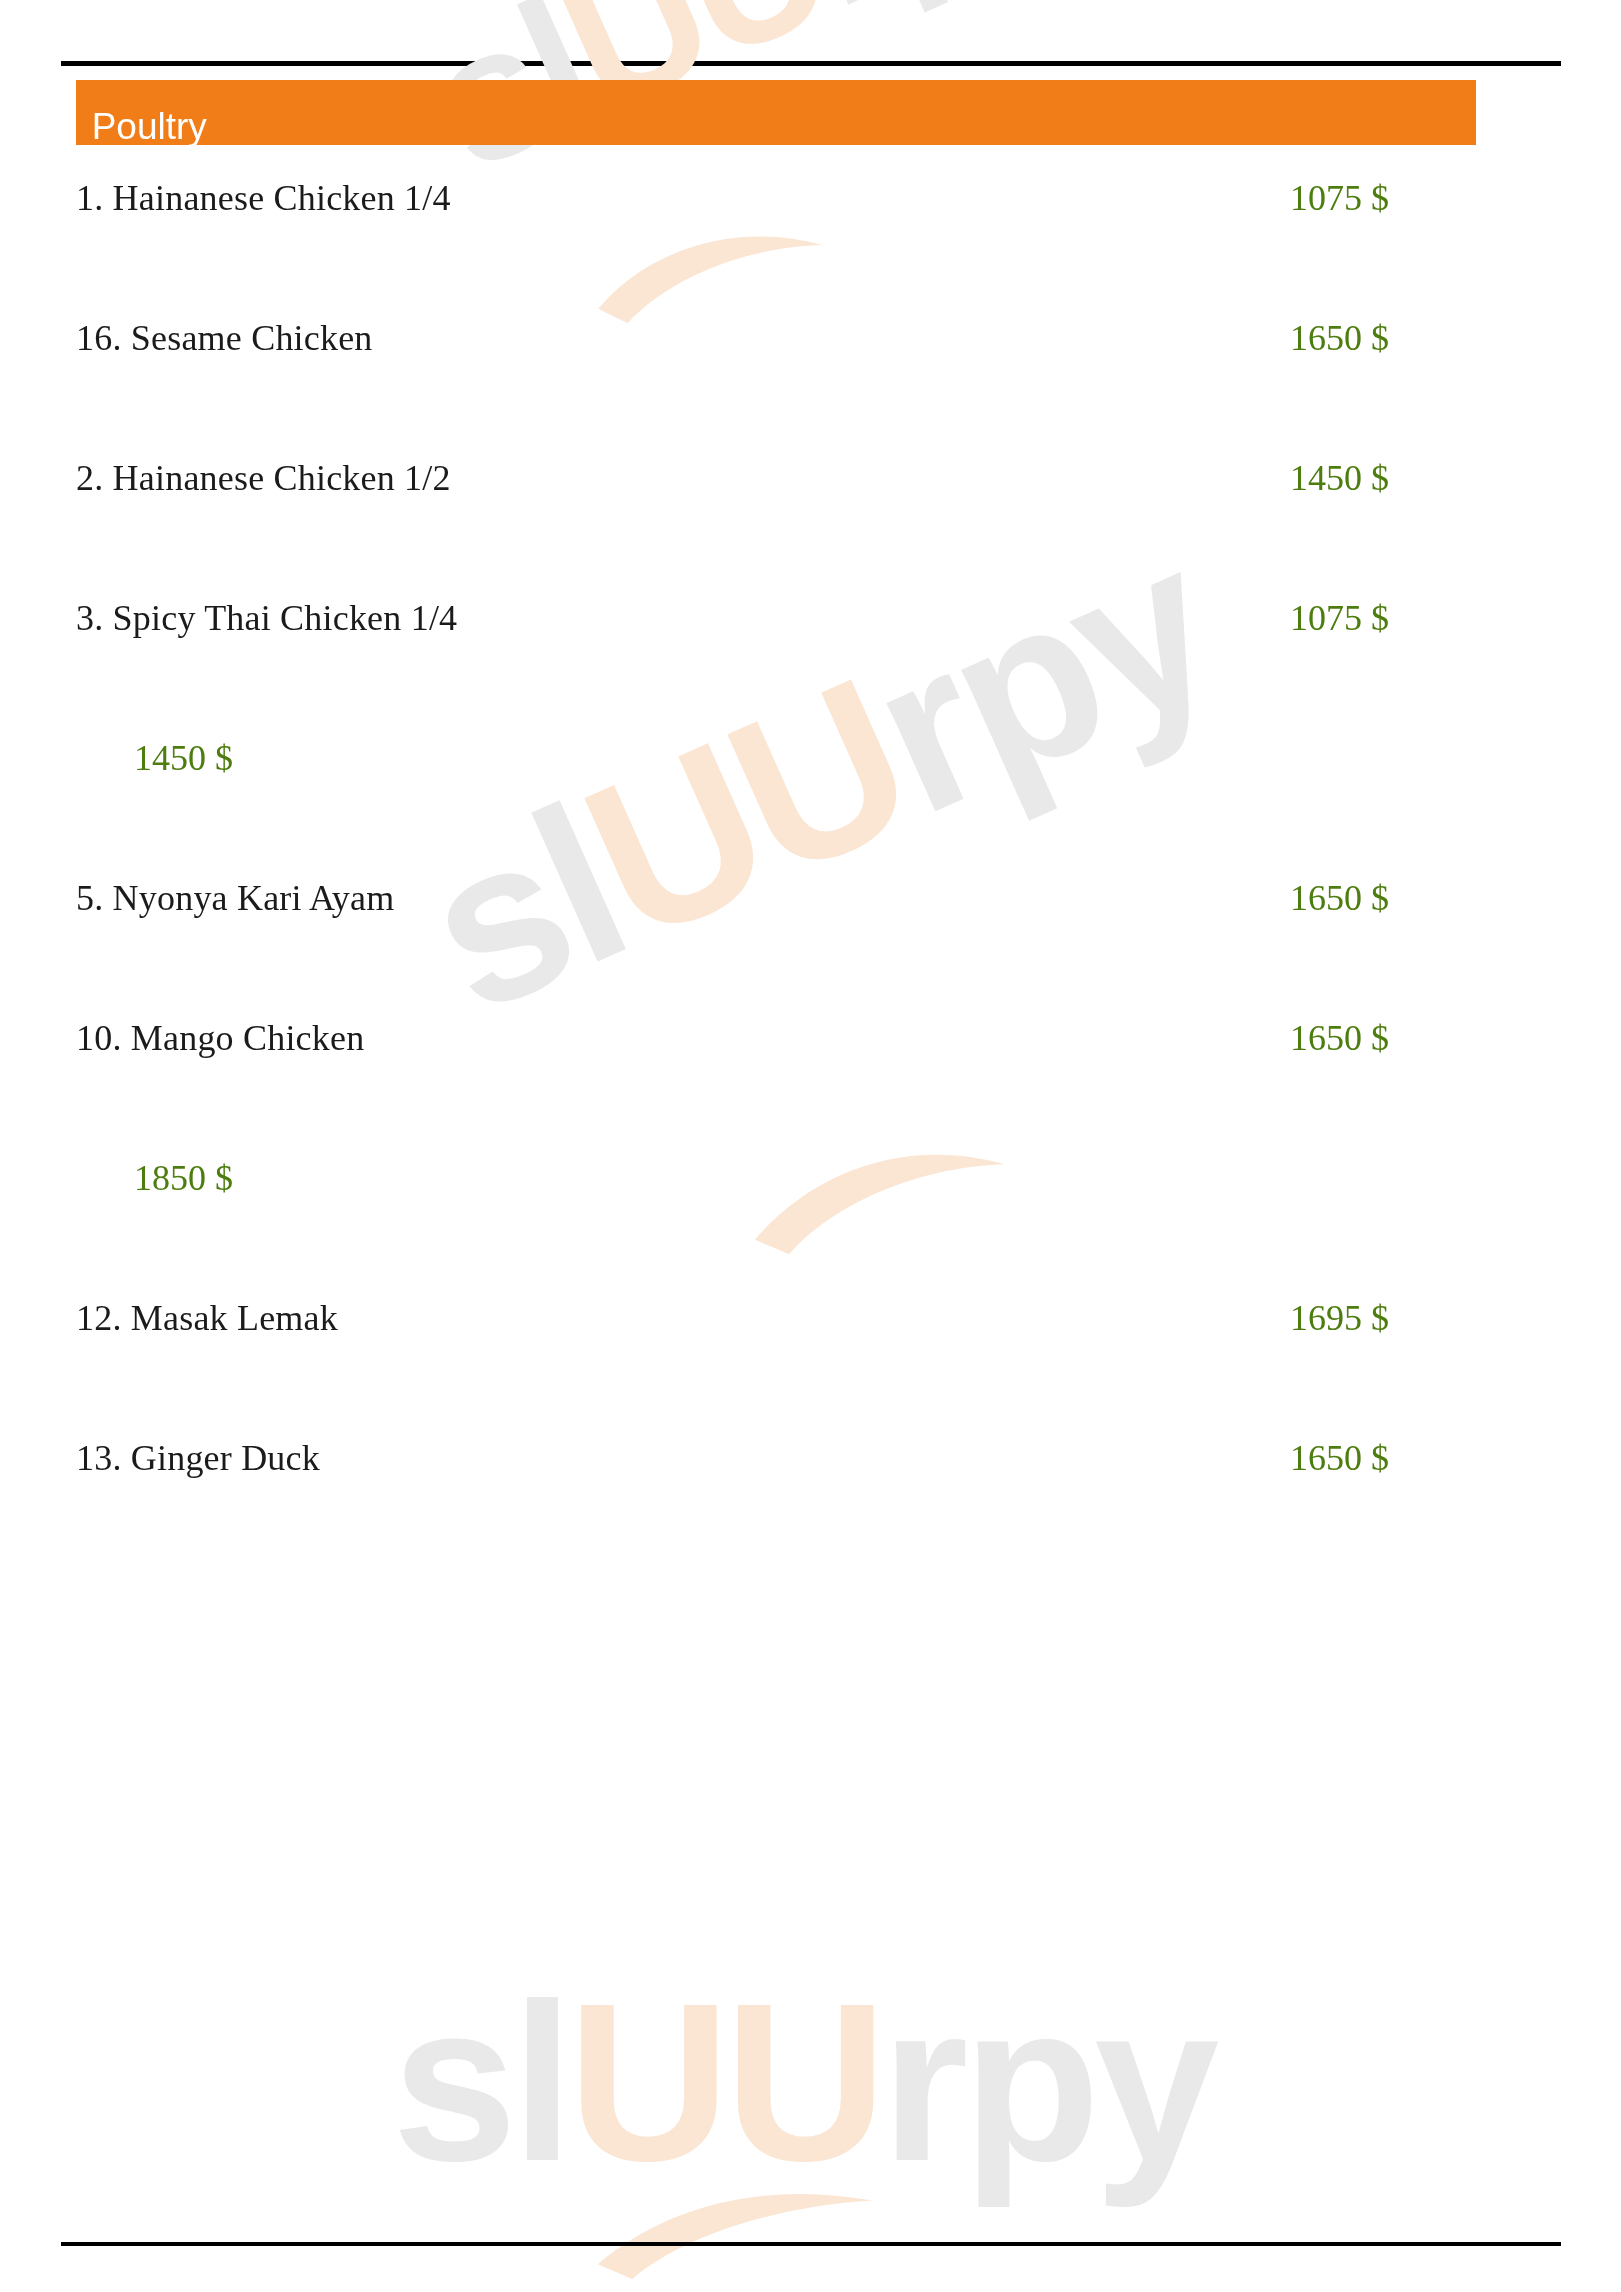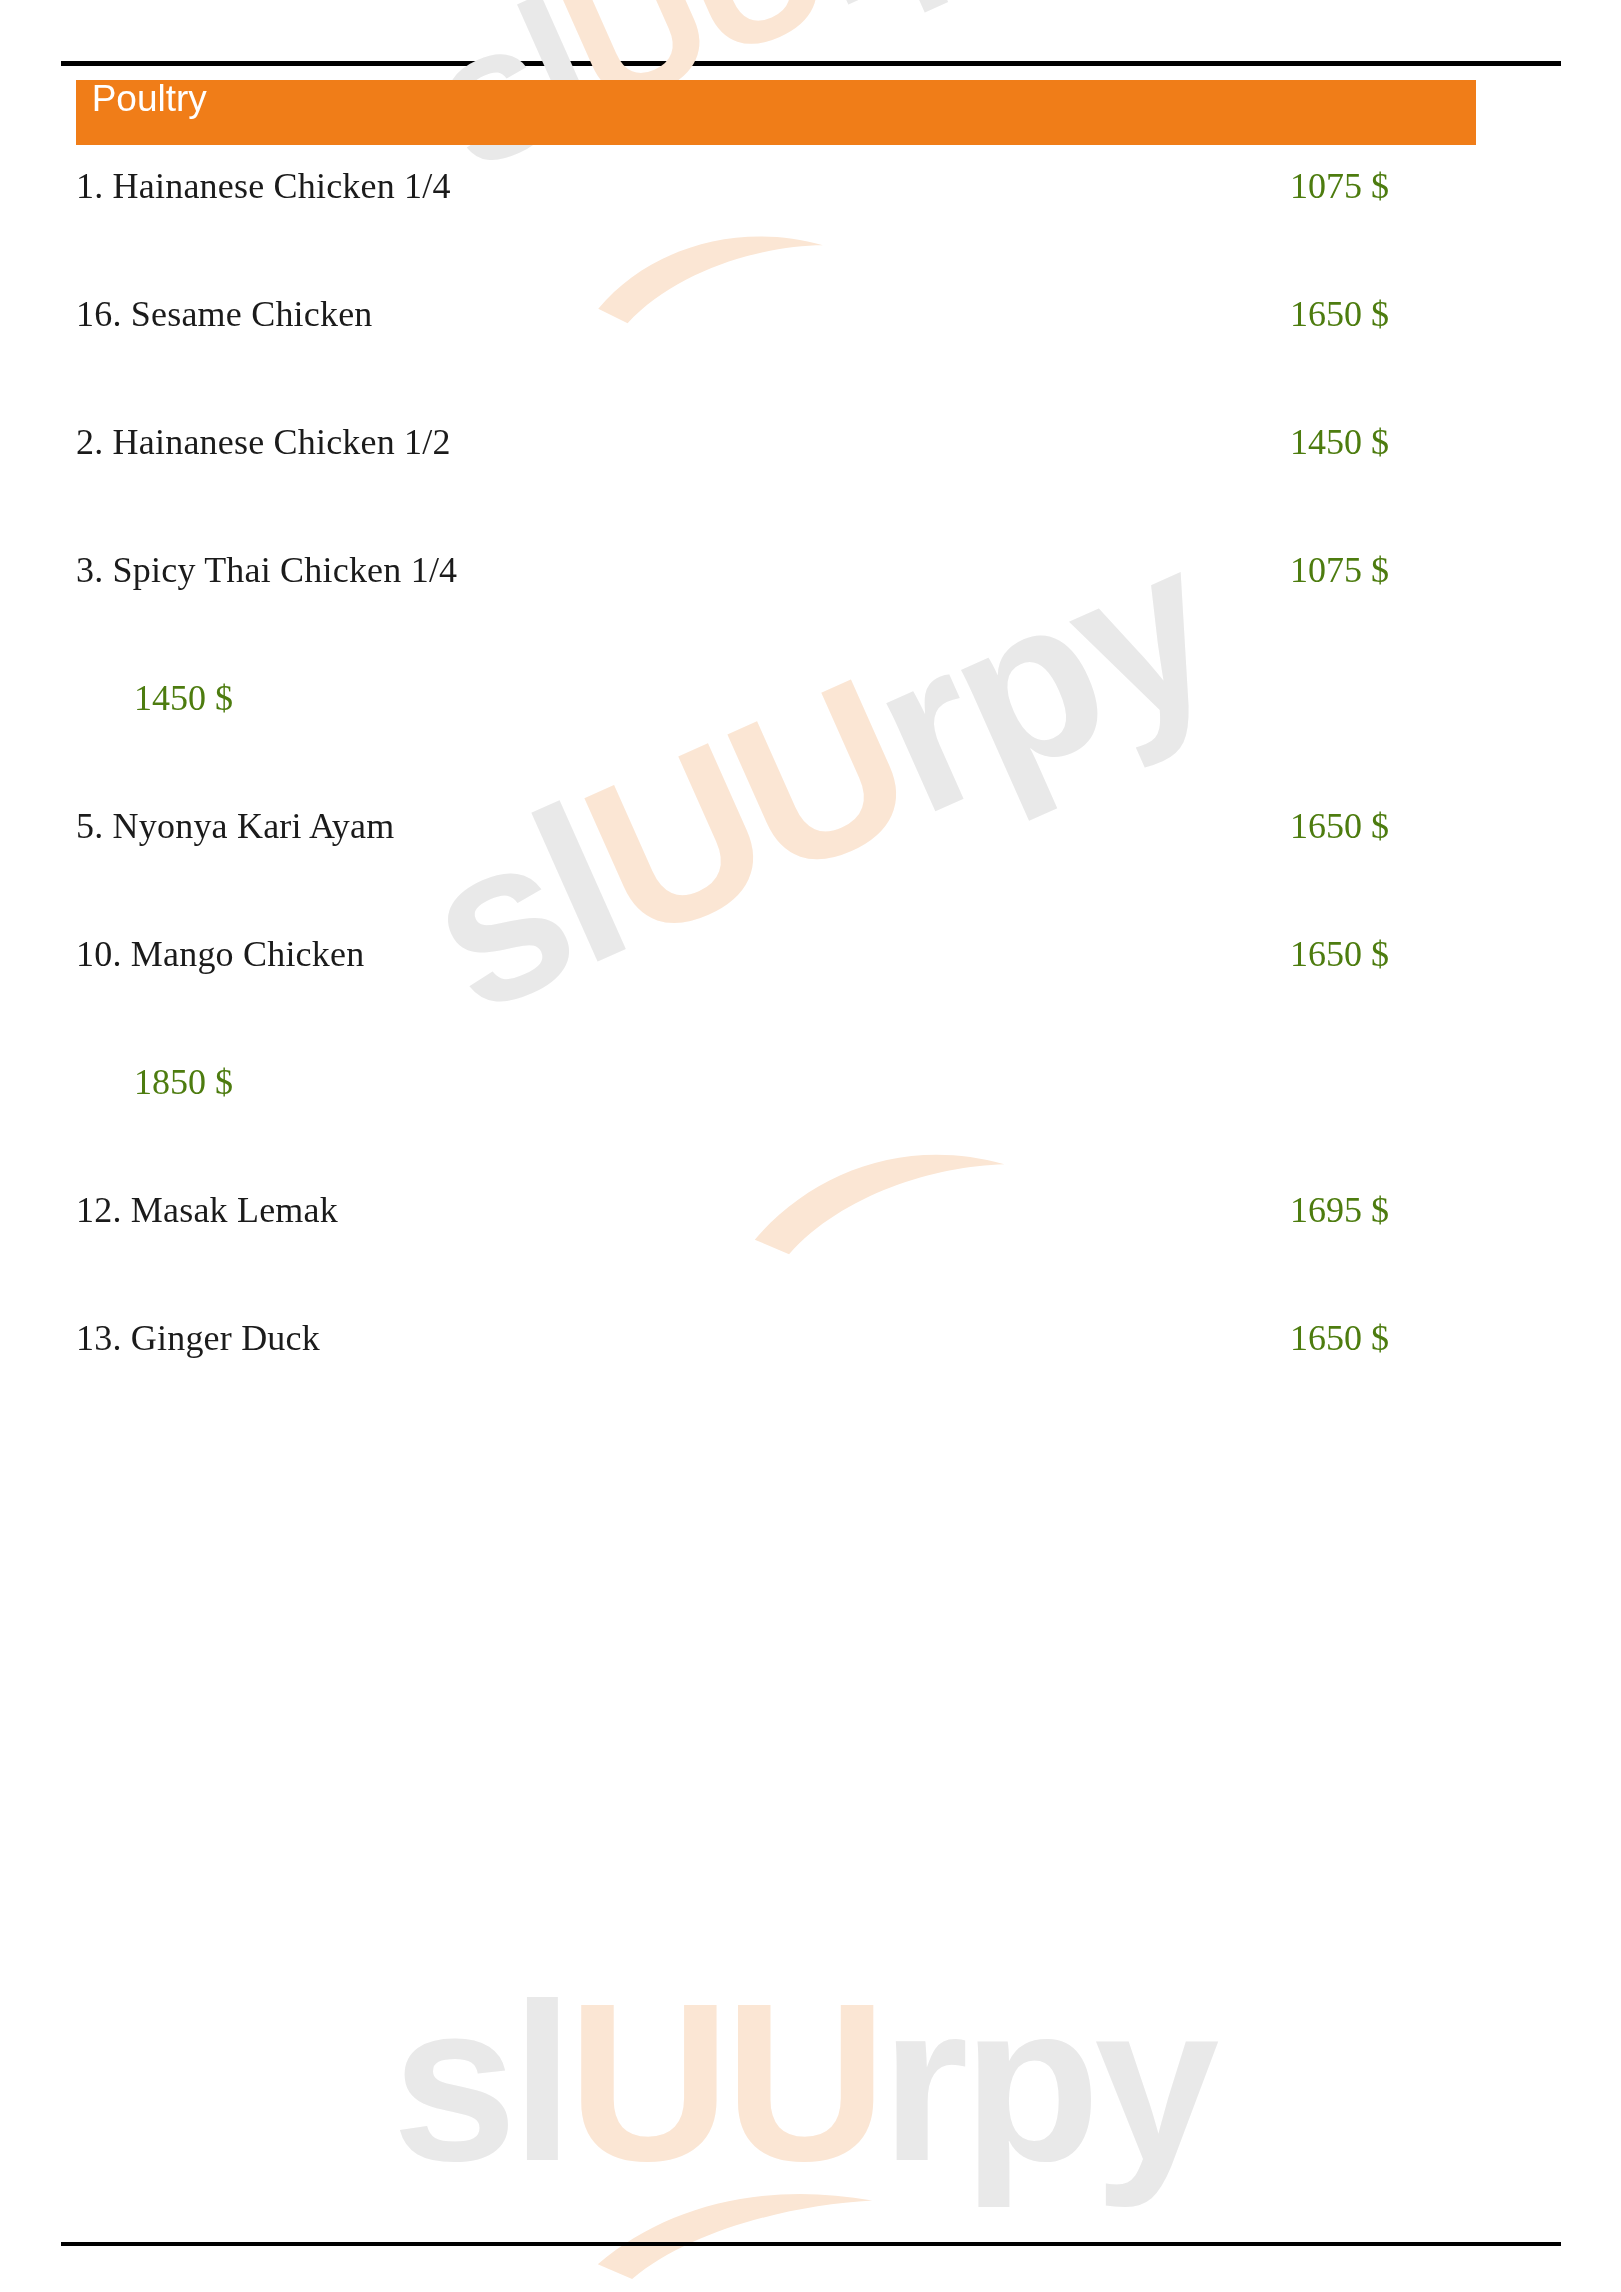--- a/index.html
+++ b/index.html
@@ -85,21 +85,21 @@
 
   
   .section-header {
     position: absolute;
     left: 76px;
     top: 80px;
     width: 1400px;
     height: 65px;
     background: #F07D18;
     display: flex;
-    align-items: flex-start;
+    align-items: flex-end;
   }
   .section-header .title {
     font-family: "Liberation Sans", sans-serif;
     font-size: 37px;
     color: #ffffff;
     padding-left: 15.7px;
     line-height: 1;
   }
 
   
@@ -107,20 +107,21 @@
     position: absolute;
     left: 76px;
     top: 165px;
     width: 1313px;
   }
   .menu-row {
     display: flex;
     align-items: baseline;
     justify-content: space-between;
     height: 128px;
+    margin-top: 12px;
   }
   .menu-row .name {
     font-size: 36px;
     color: #1b1b1b;
     letter-spacing: 0.2px;
   }
   .menu-row .price {
     font-size: 36px;
     color: #4d7c0f;
     white-space: nowrap;

